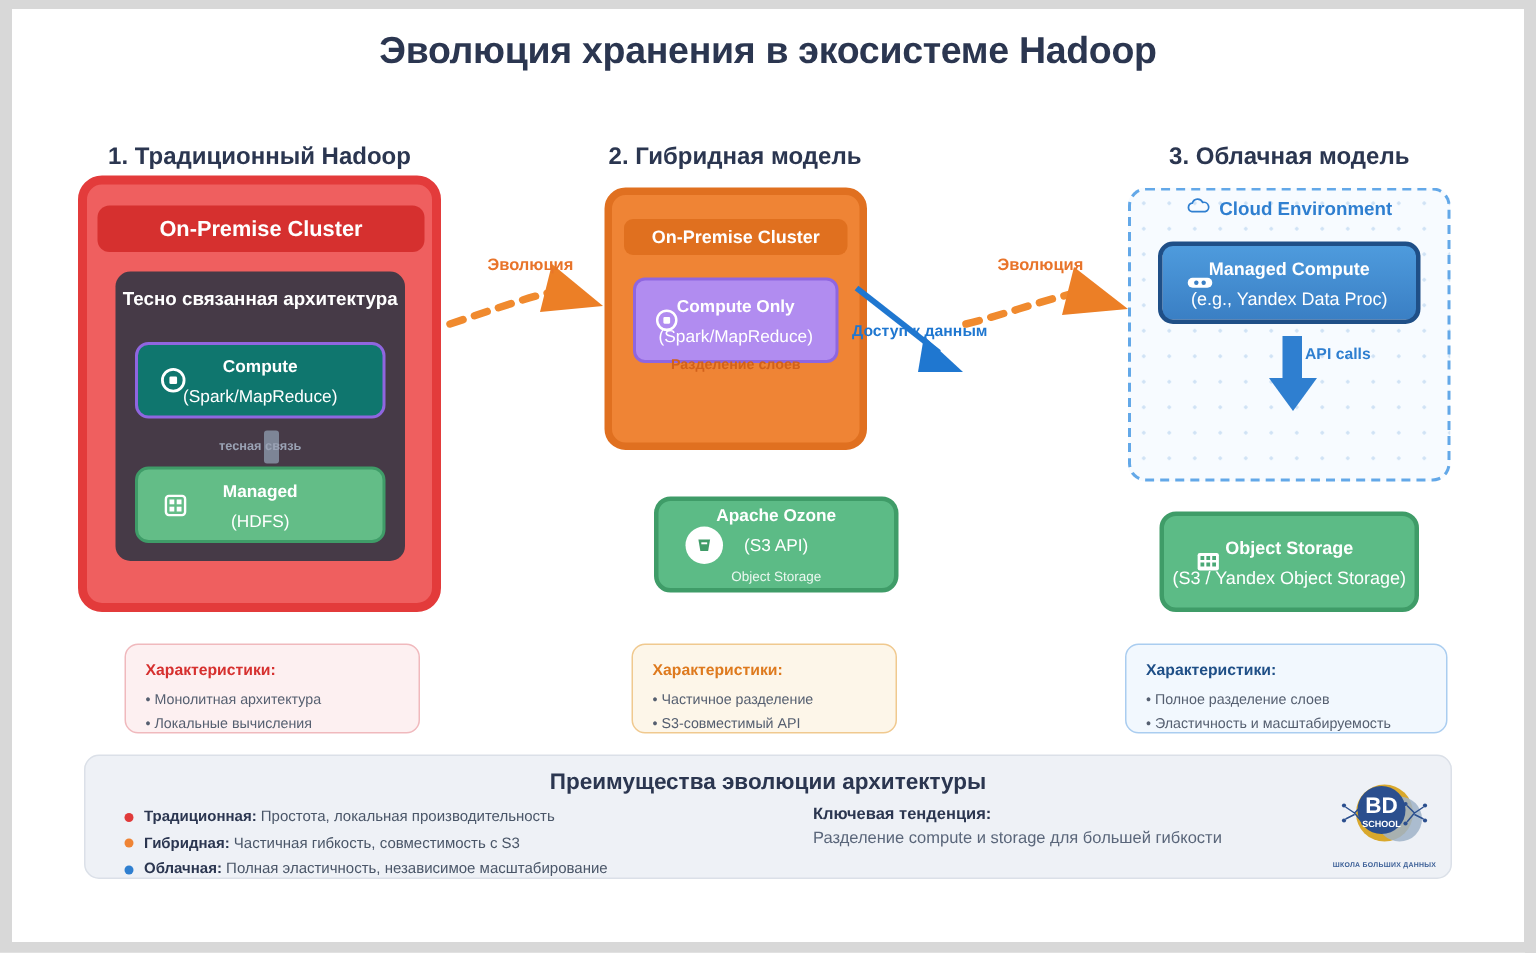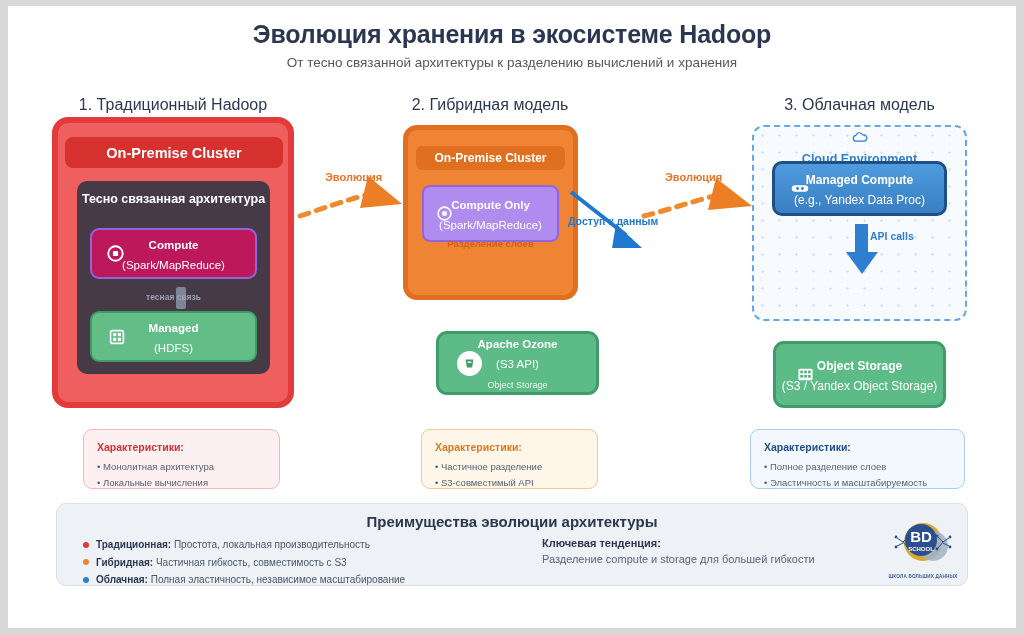--- a/index.html
+++ b/index.html
@@ -22,21 +22,21 @@
   .hdr h1 {
     font-size: 25px; font-weight: bold; color: #2b3650;
     letter-spacing: -0.2px;
   }
   .hdr h2 {
     margin-top: 6px; font-size: 13.5px; font-weight: normal; color: #556;
   }
 
   
   .coltitle {
-    position: absolute; font-size: 16px; font-weight: normal; color: #2b3650;
+    position: absolute; font-size: 16px; font-weight: bold; color: #2b3650;
     text-align: center;
   }
 
   
   .panel { position: absolute; border-radius: 14px; }
 
   
   .trad-outer {
     left: 44px; top: 111px; width: 242px; height: 291px;
     background: #ef5f5f; border: 6px solid #e33b3b; border-radius: 16px;
@@ -50,21 +50,21 @@
   .trad-inner {
     position: absolute; left: 69px; top: 175px; width: 193px; height: 193px;
     background: #463a47; border-radius: 10px;
   }
   .trad-inner-title {
     position: absolute; left: 69px; top: 186px; width: 193px;
     text-align: center; color: #fff; font-size: 12.5px; font-weight: bold;
   }
   .box-compute-1 {
     position: absolute; left: 82px; top: 222px; width: 167px; height: 51px;
-    background: #be185d; border: 2px solid #8f66e0; border-radius: 9px;
+    background: #0f766e; border: 2px solid #8f66e0; border-radius: 9px;
     display: flex; align-items: center; justify-content: center;
   }
   .box-storage-1 {
     position: absolute; left: 82px; top: 305px; width: 167px; height: 51px;
     background: #63bd87; border: 2px solid #3f9c68; border-radius: 9px;
     display: flex; align-items: center; justify-content: center;
   }
   .coupling-bar {
     position: absolute; left: 168px; top: 281px; width: 10px; height: 22px;
     background: #7d8596; border-radius: 2px;
@@ -104,21 +104,21 @@
   .cloud-zone {
     position: absolute; left: 744px; top: 119px; width: 215px; height: 196px;
     border: 2px dashed #63a8e8; border-radius: 12px;
     background:
       radial-gradient(circle, #cfe2f5 1px, transparent 1.2px) 0 0 / 17px 17px,
       #f7fbff;
   }
   .cloud-label {
     position: absolute; left: 744px; top: 126px; width: 215px;
     text-align: center; font-size: 12.5px; font-weight: bold; color: #2f7fd0;
-    display: flex; align-items: center; justify-content: center; gap: 6px; flex-direction: column;
+    display: flex; align-items: center; justify-content: center; gap: 6px;
   }
   .box-managed {
     position: absolute; left: 764px; top: 155px; width: 175px; height: 55px;
     background: linear-gradient(180deg, #4e9bdd 0%, #3a7fc4 100%);
     border: 3px solid #1f4f87; border-radius: 10px;
     display: flex; align-items: center; justify-content: center;
   }
   .api-label {
     position: absolute; left: 862px; top: 224px;
     font-size: 10.5px; font-weight: bold; color: #2f7fd0;
@@ -196,21 +196,20 @@
     color: #3a5e96; letter-spacing: 0.2px;
   }
 </style>
 </head>
 <body>
 
 <div class="page">
 
   <div class="hdr">
     <h1>Эволюция хранения в экосистеме Hadoop</h1>
-    <h2>От тесно связанной архитектуры к разделению вычислений и хранения</h2>
   </div>
 
   <div class="coltitle" style="left:44px; top:90px; width:242px;">1. Традиционный Hadoop</div>
   <div class="coltitle" style="left:382px; top:90px; width:200px;">2. Гибридная модель</div>
   <div class="coltitle" style="left:744px; top:90px; width:215px;">3. Облачная модель</div>
 
   <div class="panel trad-outer"></div>
   <div class="trad-head">On-Premise Cluster</div>
   <div class="trad-inner"></div>
   <div class="trad-inner-title">Тесно связанная архитектура</div>

